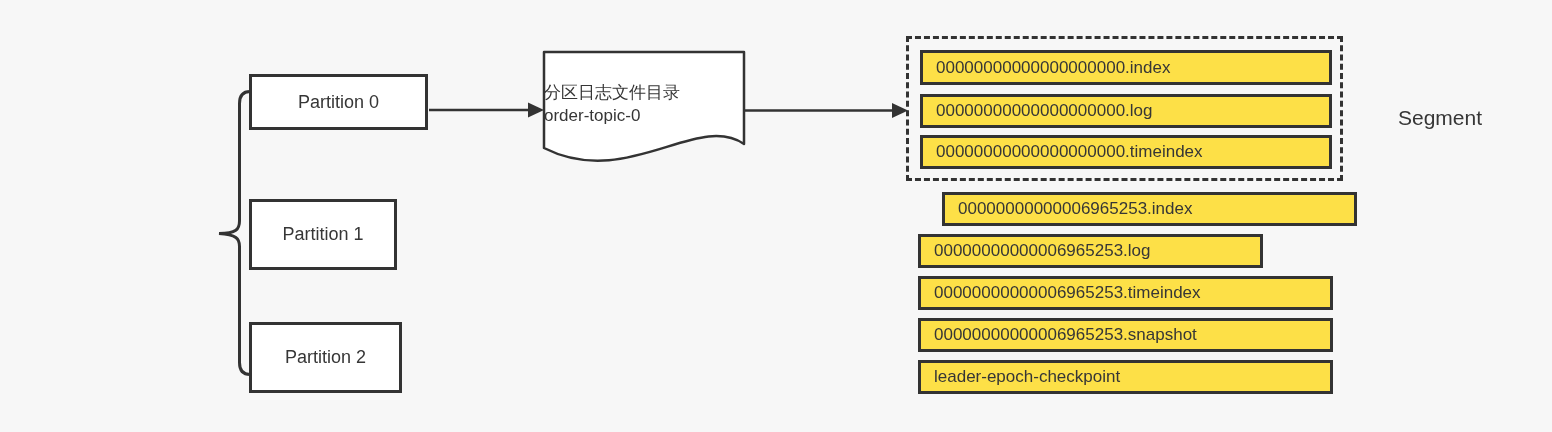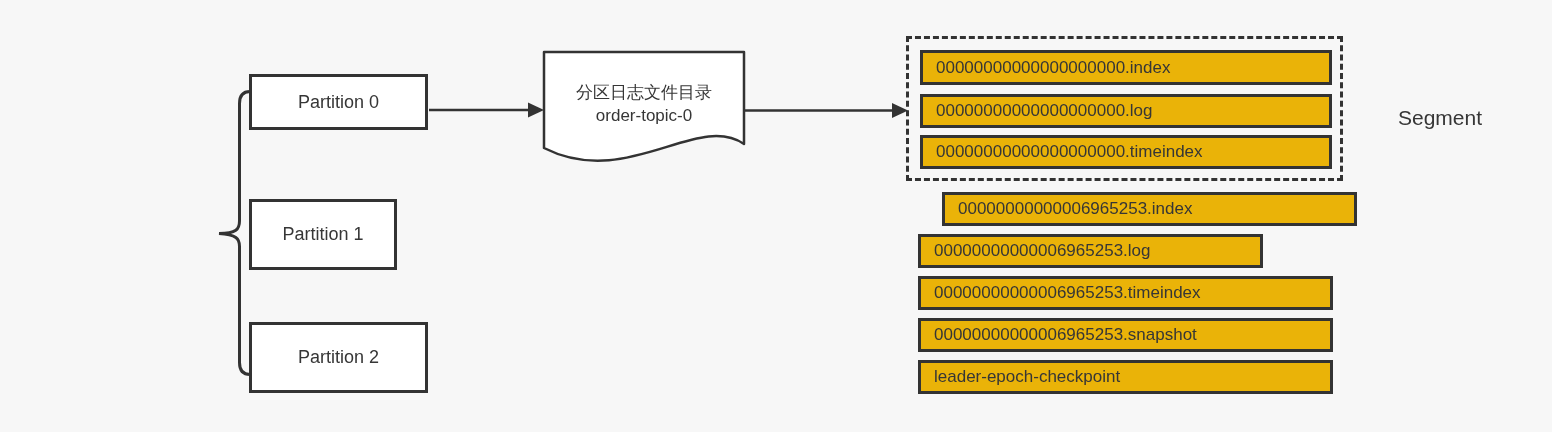--- a/index.html
+++ b/index.html
@@ -24,41 +24,41 @@
     color: #363636;
     font-size: 18px;
     display: flex;
     align-items: center;
     justify-content: center;
     white-space: nowrap;
   }
   .filebox {
     position: absolute;
     box-sizing: border-box;
-    background: #eab308;
+    background: #fde047;
     border: 3px solid #333333;
     color: #363636;
     font-size: 17px;
     display: flex;
     align-items: center;
     padding-left: 13px;
     white-space: nowrap;
   }
   .dashedbox {
     position: absolute;
     box-sizing: border-box;
     border: 3px dashed #333333;
     background: transparent;
   }
   .doc-text {
     position: absolute;
     left: 544px;
     top: 81px;
     width: 200px;
-    text-align: center;
+    text-align: left;
     color: #363636;
     font-size: 17px;
     line-height: 23px;
     white-space: nowrap;
   }
   .seg-label {
     position: absolute;
     left: 1398px;
     top: 106px;
     color: #363636;
@@ -87,21 +87,21 @@
 
     <g>
       <line x1="745" y1="110.5" x2="893" y2="110.5" stroke="#333333" stroke-width="2.5"></line>
       <polygon points="892,103 892,118 908,110.5" fill="#333333"></polygon>
     </g>
   </svg>
 
 
   <div class="node" style="left:249px; top:74px; width:179px; height:56px;">Partition 0</div>
   <div class="node" style="left:249px; top:199px; width:148px; height:71px;">Partition 1</div>
-  <div class="node" style="left:249px; top:322px; width:179px; height:71px;">Partition 2</div>
+  <div class="node" style="left:249px; top:322px; width:153px; height:71px;">Partition 2</div>
 
   <div class="doc-text">
     <div>分区日志文件目录</div>
     <div>order-topic-0</div>
   </div>
 
   <div class="dashedbox" style="left:906px; top:36px; width:437px; height:145px;"></div>
 
   <div class="filebox" style="left:920px; top:50px; width:412px; height:35px;">00000000000000000000.index</div>
   <div class="filebox" style="left:920px; top:94px; width:412px; height:34px;">00000000000000000000.log</div>

